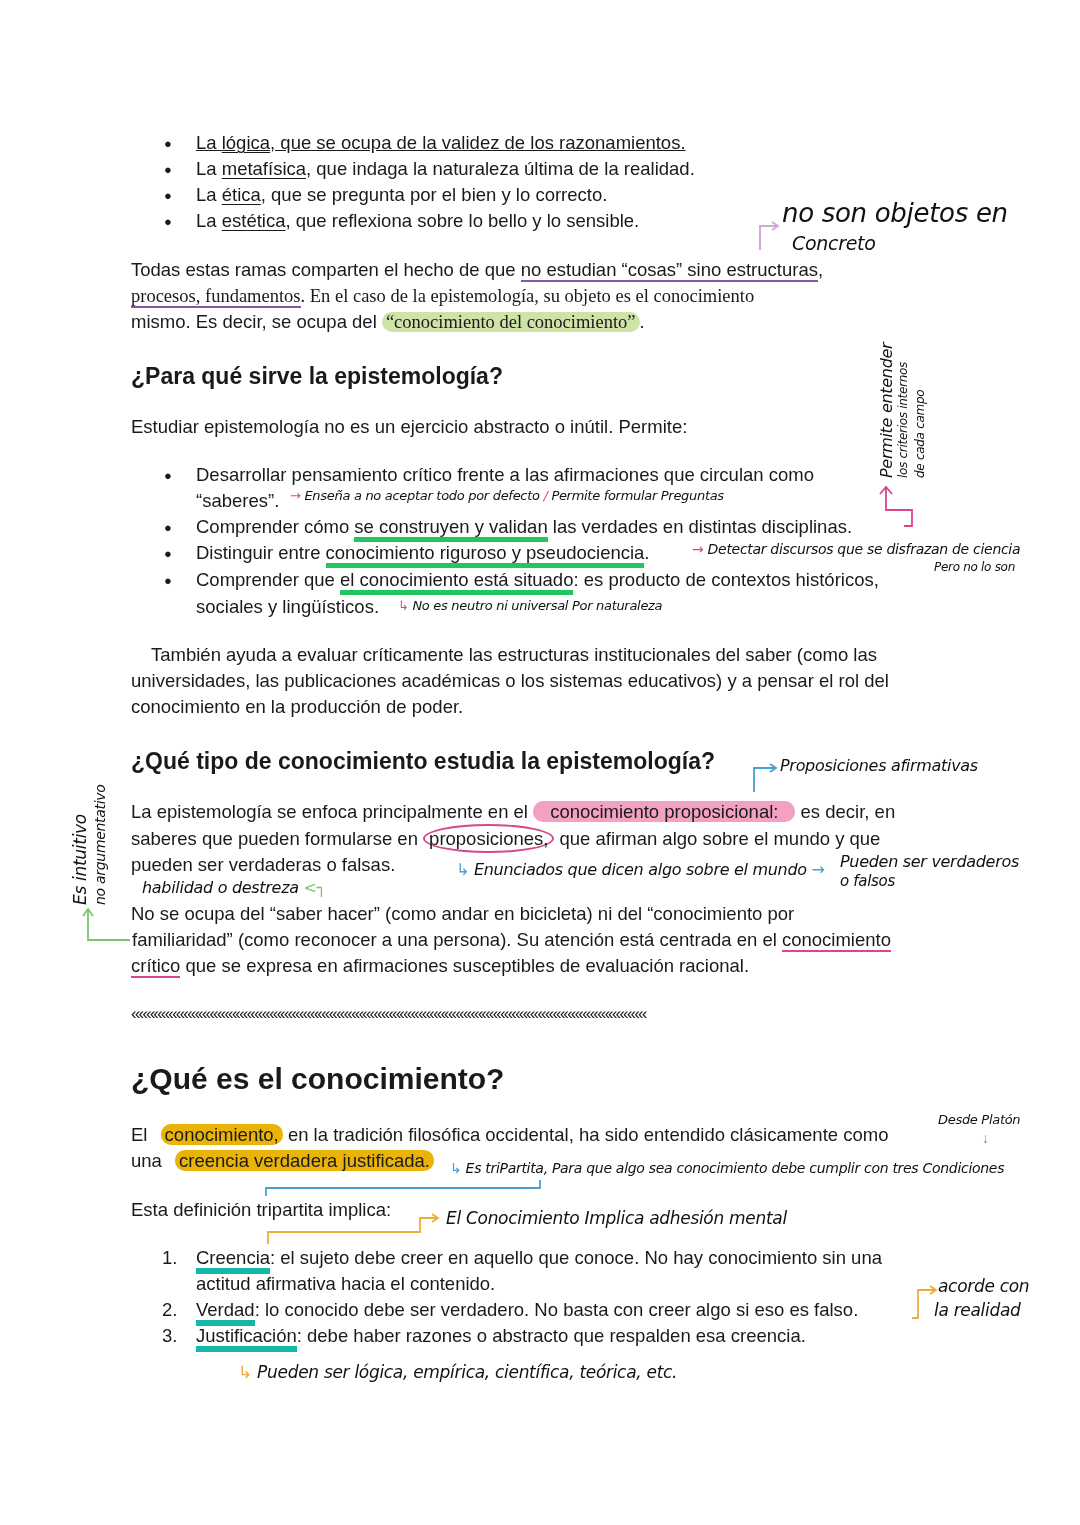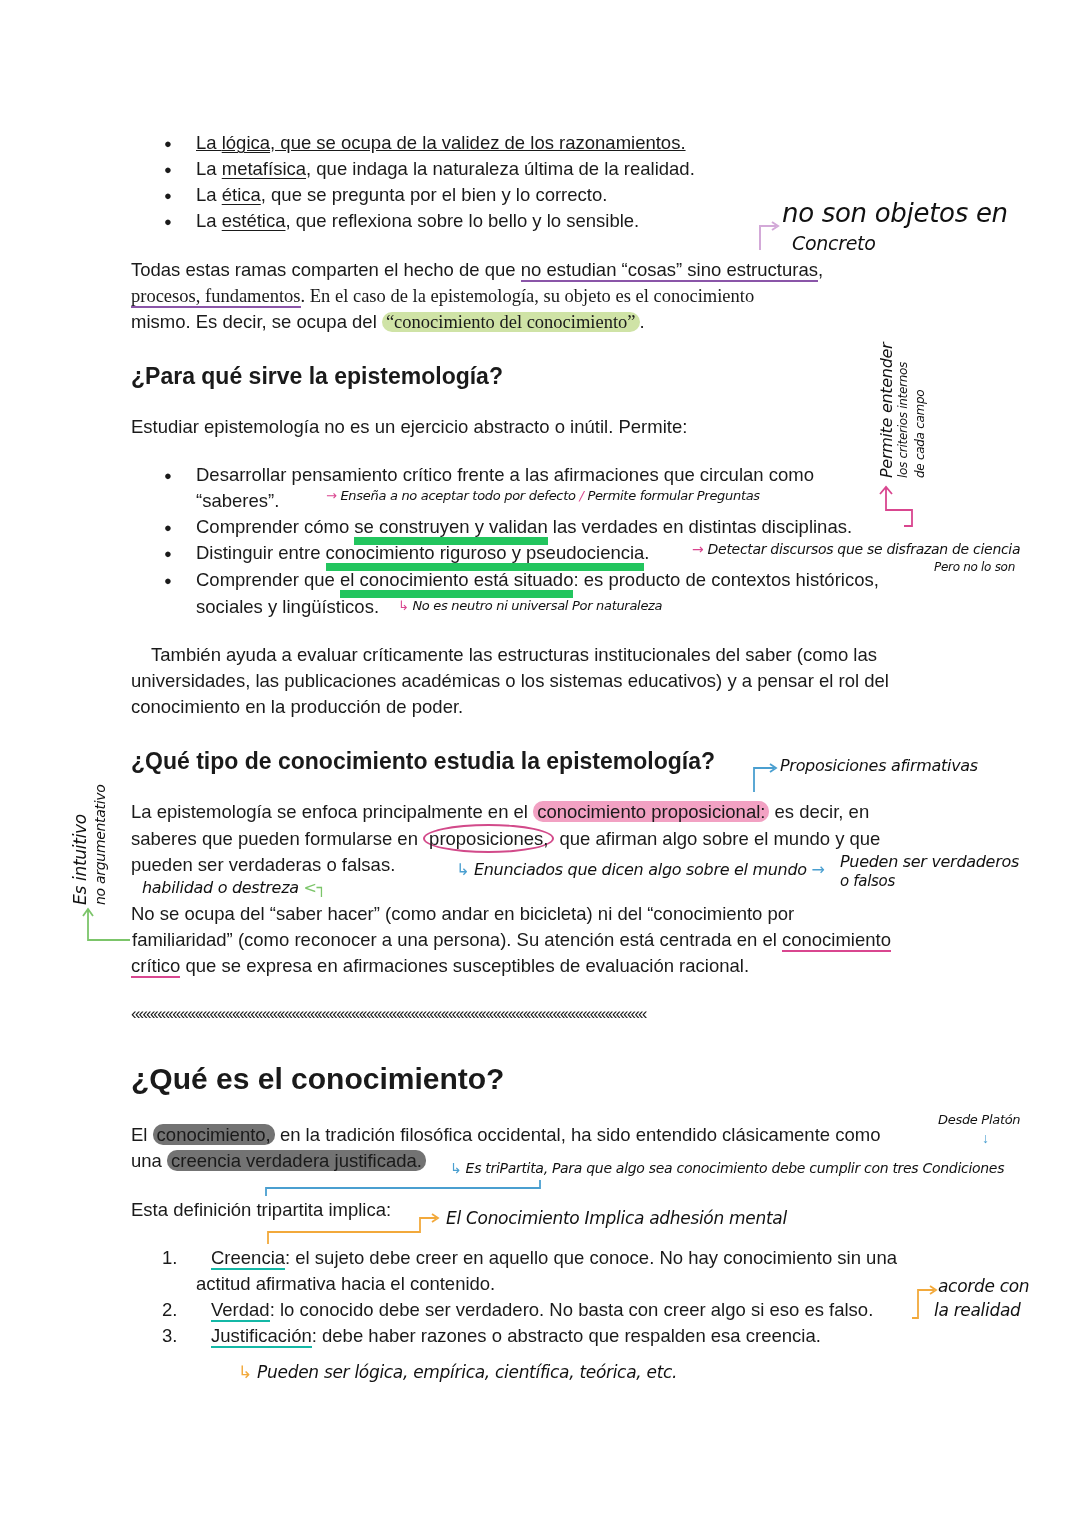--- a/index.html
+++ b/index.html
@@ -5,26 +5,26 @@
   html, body { margin: 0; padding: 0; background: #ffffff; }
   body { width: 1080px; height: 1525px; position: relative; overflow: hidden;
          font-family: "Liberation Sans", sans-serif; color: #1a1a1a; }
   .txt { position: absolute; font-size: 18.5px; line-height: 26px; white-space: nowrap; }
   .h2 { position: absolute; font-weight: bold; font-size: 23px; white-space: nowrap; }
   .h1 { position: absolute; font-weight: bold; font-size: 30px; white-space: nowrap; }
   .bullet::before { content: "●"; position: absolute; left: -32px; font-size: 13px; top: 1px; }
   .num { position: absolute; left: -34px; }
   .u-black { text-decoration: underline; text-decoration-thickness: 1px; text-underline-offset: 3px; }
   .u-purple { border-bottom: 2px solid #8a55a8; }
-  .u-blue { border-bottom: 8px solid #22c55e; }
+  .u-blue { border-bottom: 5px solid #22c55e; }
   .u-pink { border-bottom: 2px solid #d9468f; }
-  .u-lblue { border-bottom: 2px solid #14b8a6; margin-left: 15px; }
+  .u-lblue { border-bottom: 6px solid #14b8a6; }
   .hl-green { background: #cfe3a6; border-radius: 10px; padding: 0 4px; font-family: Liberation Serif, serif; }
-  .hl-pink { background: #f2a1c3; border-radius: 10px; padding: 0 4px; }
-  .hl-blue { background: #737373; border-radius: 10px; padding: 0 4px; }
+  .hl-pink { background: #f2a1c3; border-radius: 10px; padding: 0 17px; }
+  .hl-blue { background: #eab308; border-radius: 10px; padding: 0 4px; margin-left: 8px; }
   .circle-pink { border: 2px solid #d24a8a; border-radius: 50%; padding: 2px 4px; }
   .hand { position: absolute; font-family: "DejaVu Sans", sans-serif; font-style: italic;
           color: #111; white-space: nowrap; letter-spacing: -0.3px; }
   .arrow { position: absolute; }
   .divider { position: absolute; font-size: 17px; letter-spacing: -2px; white-space: nowrap; }
 </style>
 </head>
 <body>
 
 <div class="txt bullet" style="left:196px; top:130px;text-decoration:underline;"><span>La </span><span class="u-black">lógica</span><span>, que se ocupa de la validez de los razonamientos.</span></div>
@@ -49,21 +49,21 @@
   <div>Permite entender</div>
   <div style="font-size:12px;">los criterios internos</div>
   <div style="font-size:12px;">de cada campo</div>
 </div>
 <svg class="arrow" style="left:878px; top:484px;" width="40" height="48">
     <path d="M8 4 V26 H34 V42 H26 M2 10 L8 3 L14 10" stroke="#d9468f" stroke-width="1.8" fill="none"></path>
   </svg>
 
 <div class="txt bullet" style="left:196px; top:462px;">Desarrollar pensamiento crítico frente a las afirmaciones que circulan como</div>
 <div class="txt" style="left:196px; top:488px;"><span>“saberes”.</span></div>
-<div class="hand" style="left:290px; top:488px; font-size:13px; color:#111;margin-left:36px;"><span style="color:#d9468f;">→ </span><span>Enseña a no aceptar todo por defecto</span><span style="color:#d9468f;"> / </span><span>Permite formular Preguntas</span></div>
+<div class="hand" style="left:290px; top:488px; font-size:13px; color:#111;"><span style="color:#d9468f;">→ </span><span>Enseña a no aceptar todo por defecto</span><span style="color:#d9468f;"> / </span><span>Permite formular Preguntas</span></div>
 
 <div class="txt bullet" style="left:196px; top:514px;"><span>Comprender cómo </span><span class="u-blue">se construyen y validan</span><span> las verdades en distintas disciplinas.</span></div>
 <div class="txt bullet" style="left:196px; top:540px;"><span>Distinguir entre </span><span class="u-blue">conocimiento riguroso y pseudociencia</span><span>.</span></div>
 <div class="hand" style="left:692px; top:541px; font-size:14px;"><span style="color:#d9468f;">→ </span><span>Detectar discursos que se disfrazan de ciencia</span></div>
 <div class="hand" style="left:934px; top:560px; font-size:12px;">Pero no lo son</div>
 
 <div class="txt bullet" style="left:196px; top:567px;"><span>Comprender que </span><span class="u-blue">el conocimiento está situado</span><span>: es producto de contextos históricos,</span></div>
 <div class="txt" style="left:196px; top:594px;">sociales y lingüísticos.</div>
 <div class="hand" style="left:398px; top:598px; font-size:13px;"><span style="color:#d9468f;">↳ </span><span>No es neutro ni universal Por naturaleza</span></div>
 

